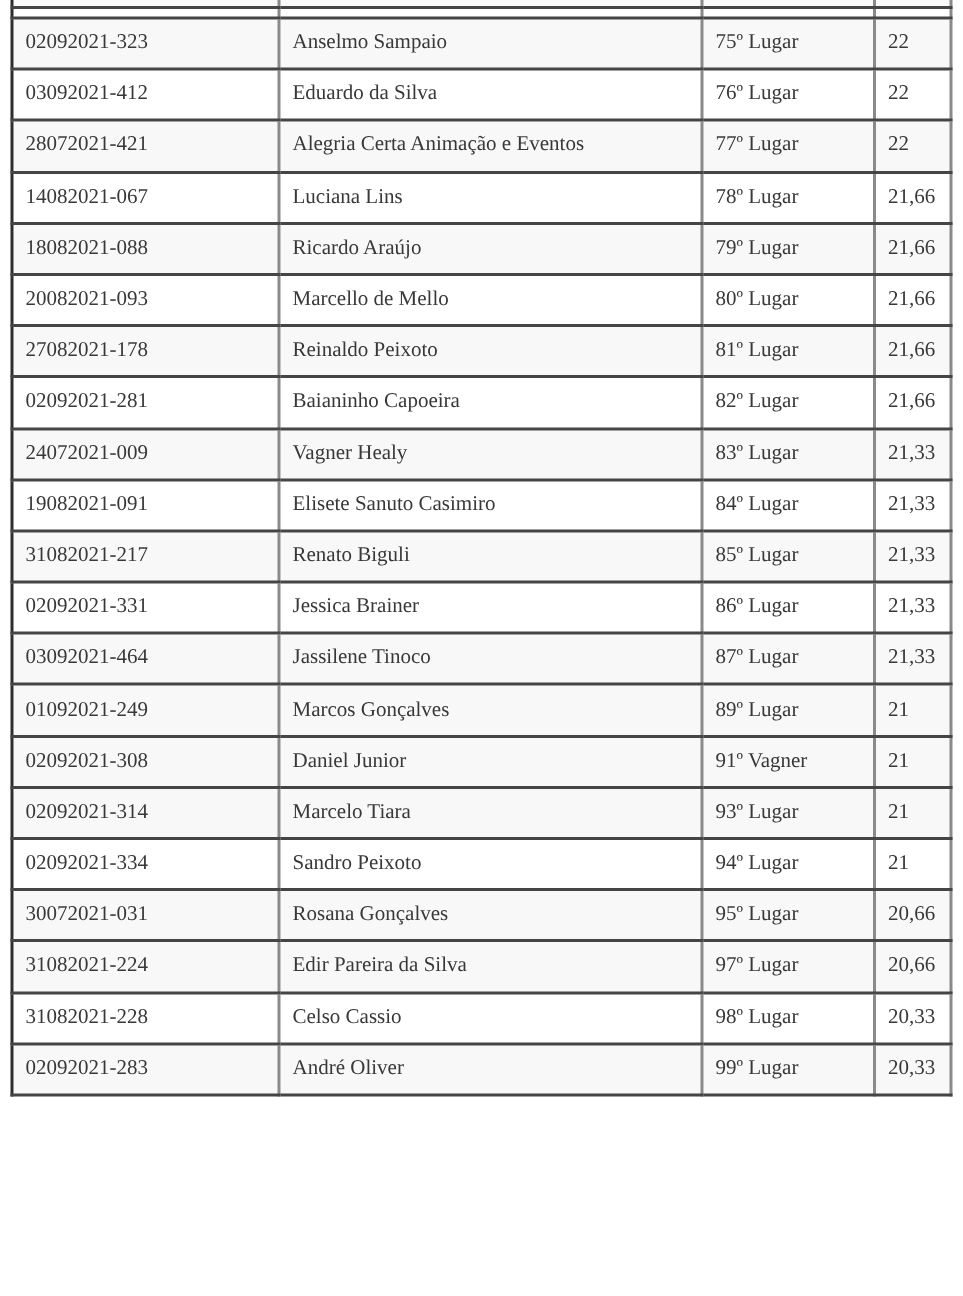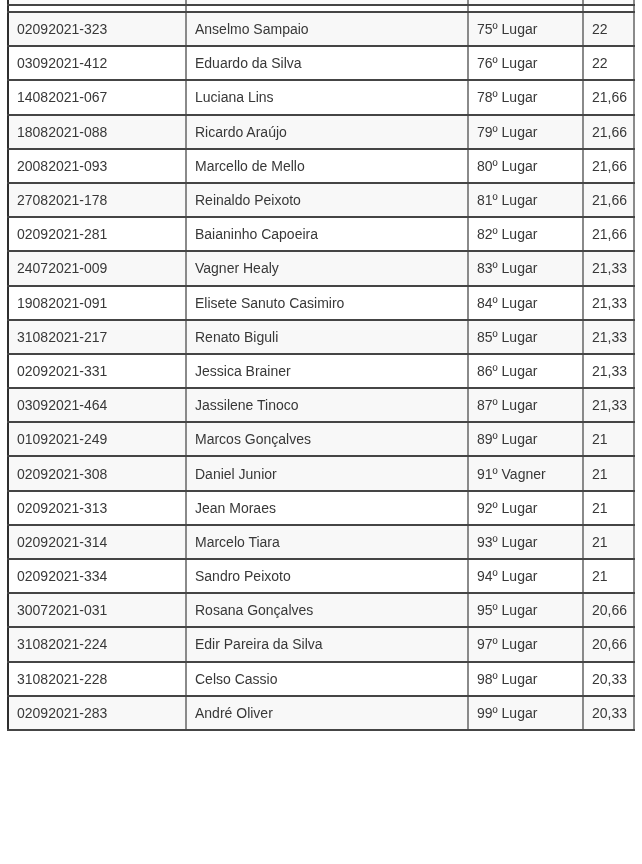--- a/index.html
+++ b/index.html
@@ -5,21 +5,21 @@
   html, body {
     margin: 0;
     padding: 0;
     background: #ffffff;
   }
   .screen {
     width: 642px;
     height: 864px;
     overflow: hidden;
     background: #ffffff;
-    font-family: Liberation Sans, sans-serif;
+    font-family: Liberation Serif, serif;
     font-size: 14px;
     color: #383838;
     position: relative;
   }
   table.ranking {
     border-collapse: collapse;
     table-layout: fixed;
     margin-left: 7px;
     width: 626px;
   }
@@ -83,20 +83,26 @@
           <td>Anselmo Sampaio</td>
           <td>75º Lugar</td>
           <td>22</td>
         </tr>
         <tr class="data-row even">
           <td>03092021-412</td>
           <td>Eduardo da Silva</td>
           <td>76º Lugar</td>
           <td>22</td>
         </tr>
+        <tr class="data-row odd">
+          <td>28072021-421</td>
+          <td>Alegria Certa Animação e Eventos</td>
+          <td>77º Lugar</td>
+          <td>22</td>
+        </tr>
         <tr class="data-row even">
           <td>14082021-067</td>
           <td>Luciana Lins</td>
           <td>78º Lugar</td>
           <td>21,66</td>
         </tr>
         <tr class="data-row odd">
           <td>18082021-088</td>
           <td>Ricardo Araújo</td>
           <td>79º Lugar</td>
@@ -153,26 +159,20 @@
         <tr class="data-row odd">
           <td>01092021-249</td>
           <td>Marcos Gonçalves</td>
           <td>89º Lugar</td>
           <td>21</td>
         </tr>
         <tr class="data-row odd">
           <td>02092021-308</td>
           <td>Daniel Junior</td>
           <td>91º Vagner</td>
-          <td>21</td>
-        </tr>
-        <tr class="data-row even">
-          <td>02092021-313</td>
-          <td>Jean Moraes</td>
-          <td>92º Lugar</td>
           <td>21</td>
         </tr>
         <tr class="data-row odd">
           <td>02092021-314</td>
           <td>Marcelo Tiara</td>
           <td>93º Lugar</td>
           <td>21</td>
         </tr>
         <tr class="data-row even">
           <td>02092021-334</td>

